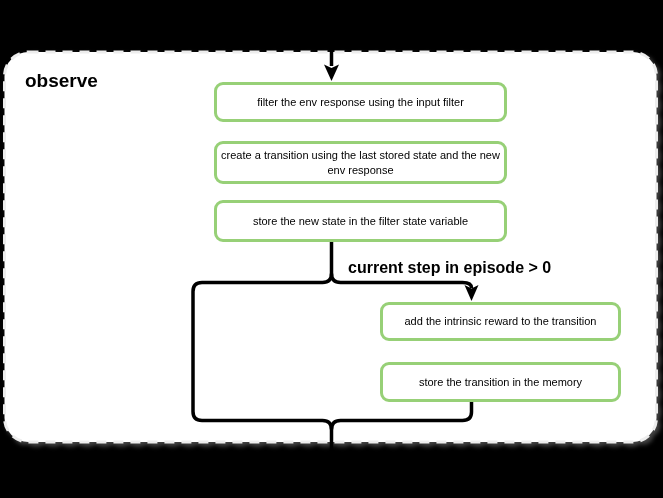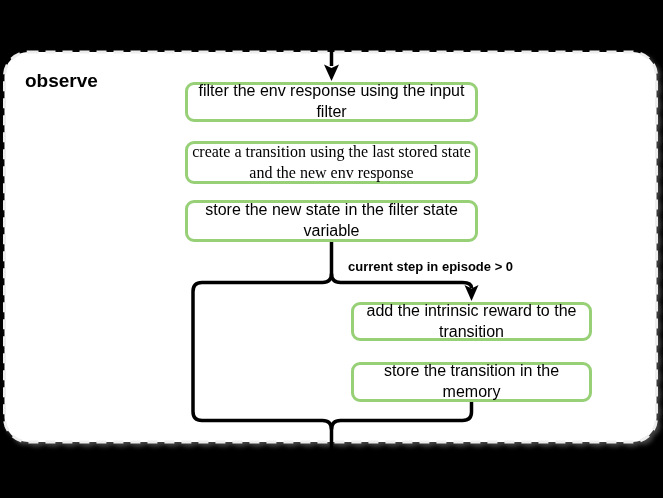--- a/index.html
+++ b/index.html
@@ -33,26 +33,27 @@
     font-size:19px;font-weight:bold;color:var(--text);
     white-space:nowrap;
   }
   .step{
     position:absolute;box-sizing:border-box;
     border:3px solid var(--step-border);
     border-radius:9px;
     background:var(--panel-bg);
     display:flex;align-items:center;justify-content:center;
     text-align:center;
-    font-size:16px;line-height:1.3;color:var(--text);
+    font-size:11px;line-height:1.3;color:var(--text);
     padding:2px 1px;
+    margin-left:29px;
   }
   .condition-label{
     position:absolute;left:348px;top:255px;
-    font-size:13px;font-weight:bold;color:var(--text);
+    font-size:16px;font-weight:bold;color:var(--text);
     white-space:nowrap;
   }
 </style>
 </head>
 <body>
 
 <div class="stage">
 
   <svg class="overlay" width="663" height="498" viewBox="0 0 663 498">
 
@@ -68,21 +69,21 @@
 
     <path class="connector" d="M471.5 396 L471.5 408 Q471.5 416.5 462.5 416.5 L340.5 416.5 Q331.5 416.5 331.5 425.5"></path>
   </svg>
 
   <div class="diagram-title">observe</div>
 
   <div class="step" style="left:185px;top:78px;width:293px;height:40px;">
     <span>filter the env response using the input filter</span>
   </div>
 
-  <div class="step" style="left:185px;top:137px;width:293px;height:43px;font-family:Liberation Serif, serif;">
+  <div class="step" style="left:185px;top:137px;width:293px;height:43px;">
     <span>create a transition using the last stored state and the new env response</span>
   </div>
 
   <div class="step" style="left:185px;top:196px;width:293px;height:42px;">
     <span>store the new state in the filter state variable</span>
   </div>
 
   <div class="condition-label">current step in episode &gt; 0</div>
 
   <div class="step" style="left:351px;top:358px;width:241px;height:40px;">

